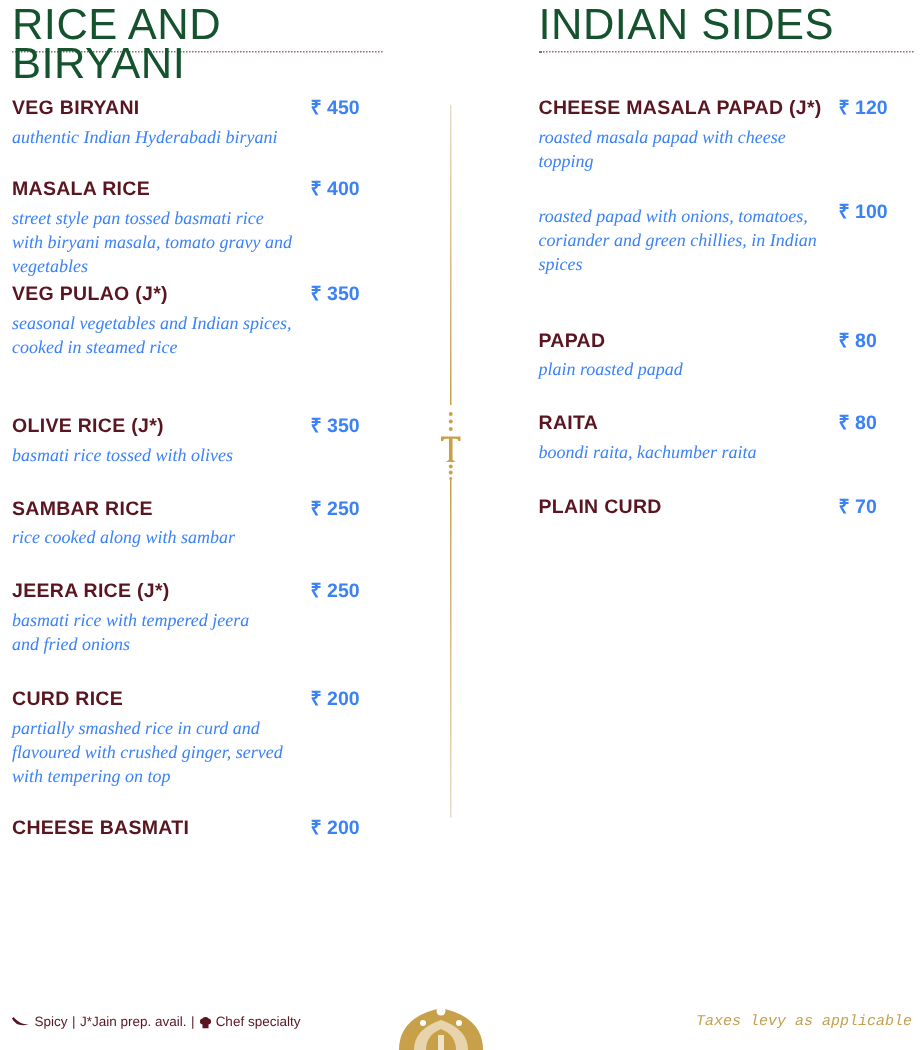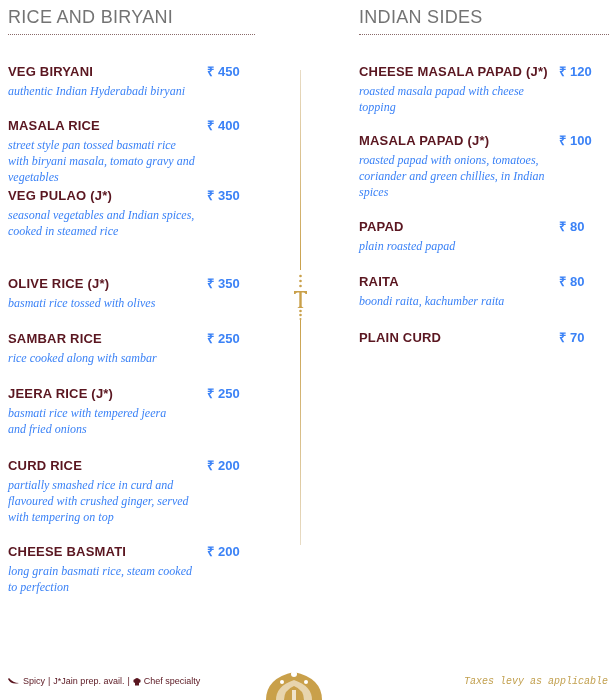--- a/index.html
+++ b/index.html
@@ -2,21 +2,21 @@
 <html><head>
 <meta charset="utf-8">
 <style>
   html, body { margin: 0; padding: 0; background: #ffffff; }
   body { width: 616px; height: 700px; position: relative; overflow: hidden; }
   .section { position: absolute; top: 0; }
   .sec-left { left: 8px; width: 247px; }
   .sec-right { left: 359px; width: 250px; }
   .sec-title {
     font-family: "Liberation Sans", sans-serif;
-    color: #737373; font-size: 18px; letter-spacing: 0.3px;
+    color: #14532d; font-size: 29px; letter-spacing: 0.3px;
     margin: 4px 0 0 0; height: 26px; line-height: 26px; font-weight: normal;
   }
   .sec-rule { border-top: 1px dotted #8a6a6a; margin-top: 4px; height: 0; }
   .item { position: absolute; left: 0; width: 100%; }
   .item-name {
     font-family: "Liberation Sans", sans-serif; font-weight: bold;
     color: #5a1620; font-size: 13px; letter-spacing: 0.2px; line-height: 16px;
     white-space: nowrap;
   }
   .item-price {
@@ -82,21 +82,20 @@
     <div class="item-desc" style="width:170px">basmati rice with tempered jeera and fried onions</div>
   </div>
   <div class="item" style="top:458px">
     <div class="item-name">CURD RICE</div>
     <div class="item-price">₹ 200</div>
     <div class="item-desc" style="width:195px">partially smashed rice in curd and flavoured with crushed ginger, served with tempering on top</div>
   </div>
   <div class="item" style="top:544px">
     <div class="item-name">CHEESE BASMATI</div>
     <div class="item-price">₹ 200</div>
-    <div class="item-desc" style="width:195px">long grain basmati rice, steam cooked to perfection</div>
   </div>
 </div>
 
 <div class="divider divider-top"></div>
 <svg class="ornament" viewBox="0 0 17 48">
   <circle cx="8.5" cy="4" r="1.3" fill="#c9a04a"></circle>
   <circle cx="8.5" cy="9" r="1.3" fill="#c9a04a"></circle>
   <circle cx="8.5" cy="14" r="1.3" fill="#c9a04a"></circle>
   <path d="M2 19 h13 v3 h-1.5 q0 -1.5 -2 -1.5 h-1.8 v14 l2 1.5 h-6.4 l2 -1.5 v-14 h-1.8 q-2 0 -2 1.5 h-1.5 z" fill="#c9a04a"></path>
   <circle cx="8.5" cy="39" r="1.3" fill="#c9a04a"></circle>
@@ -108,21 +107,20 @@
 <div class="section sec-right">
   <h2 class="sec-title">INDIAN SIDES</h2>
   <div class="sec-rule"></div>
 
   <div class="item" style="top:64px">
     <div class="item-name">CHEESE MASALA PAPAD  (J*)</div>
     <div class="item-price">₹ 120</div>
     <div class="item-desc" style="width:175px">roasted masala papad with cheese topping</div>
   </div>
   <div class="item" style="top:133px">
-    <div class="item-name">MASALA PAPAD  (J*)</div>
     <div class="item-price">₹ 100</div>
     <div class="item-desc" style="width:190px">roasted papad with onions, tomatoes, coriander and green chillies, in Indian spices</div>
   </div>
   <div class="item" style="top:219px">
     <div class="item-name">PAPAD</div>
     <div class="item-price">₹ 80</div>
     <div class="item-desc">plain roasted papad</div>
   </div>
   <div class="item" style="top:274px">
     <div class="item-name">RAITA</div>

